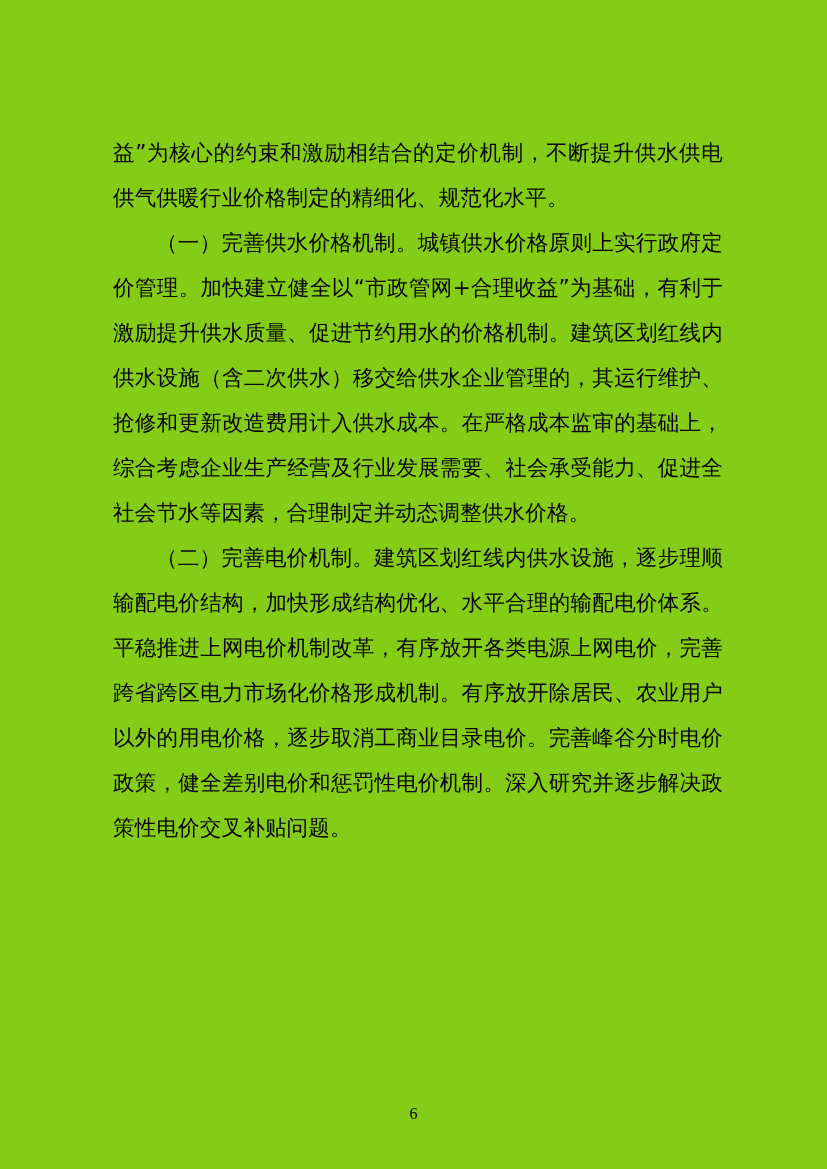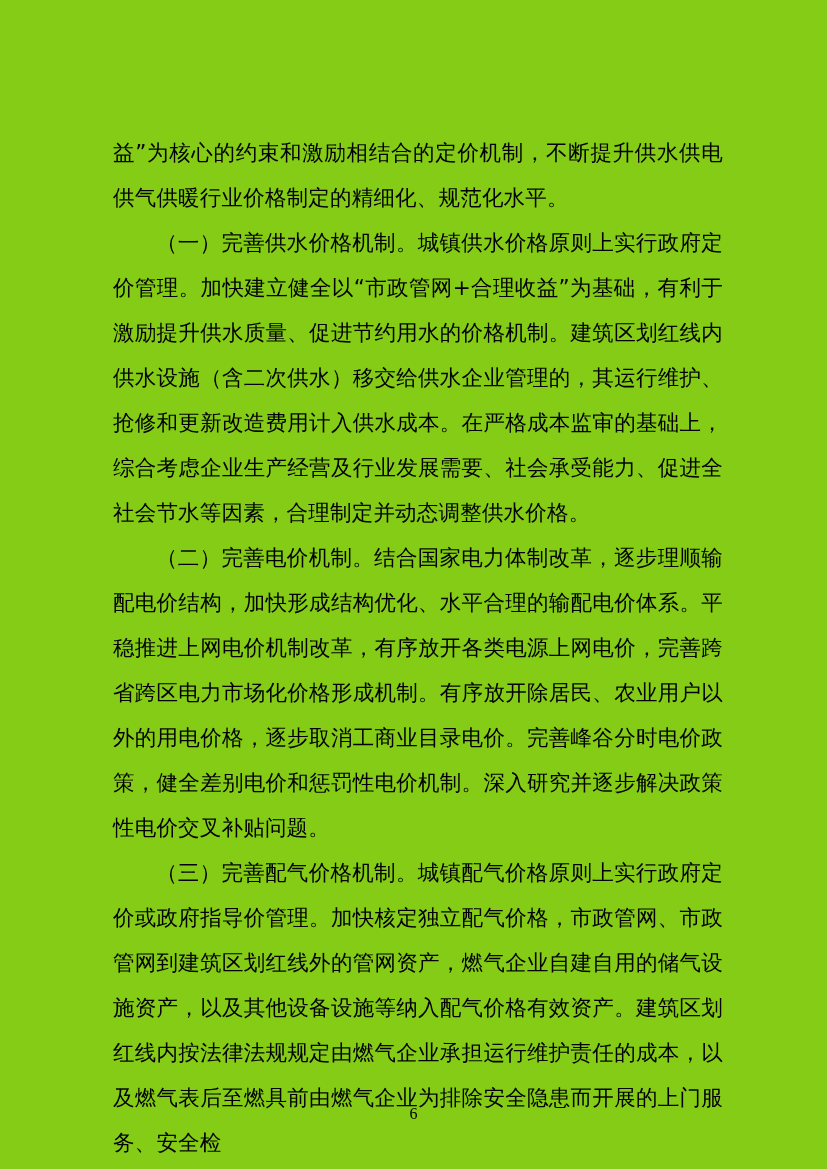--- a/index.html
+++ b/index.html
@@ -54,17 +54,16 @@
     color: #000000;
   }
 </style>
 </head>
 <body>
 
 <div class="page">
   <div class="content">
     <p class="para">益”为核心的约束和激励相结合的定价机制，不断提升供水供电供气供暖行业价格制定的精细化、规范化水平。</p>
     <p class="para indent">（一）完善供水价格机制。城镇供水价格原则上实行政府定价管理。加快建立健全以“市政管网+合理收益”为基础，有利于激励提升供水质量、促进节约用水的价格机制。建筑区划红线内供水设施（含二次供水）移交给供水企业管理的，其运行维护、抢修和更新改造费用计入供水成本。在严格成本监审的基础上，综合考虑企业生产经营及行业发展需要、社会承受能力、促进全社会节水等因素，合理制定并动态调整供水价格。</p>
-    <p class="para indent">（二）完善电价机制。结合国家电力体制改革，逐步理顺输配电价结构，加快形成结构优化、水平合理的输配电价体系。平稳推进上网电价机制改革，有序放开各类电源上网电价，完善跨省跨区电力市场化价格形成机制。有序放开除居民、农业用户以外的用电价格，逐步取消工商业目录电价。完善峰谷分时电价政策，健全差别电价和惩罚性电价机制。深入研究并逐步解决政策性电价交叉补贴问题。</p>
-    <p class="para indent">（三）完善配气价格机制。城镇配气价格原则上实行政府定价或政府指导价管理。加快核定独立配气价格，市政管网、市政管网到建筑区划红线外的管网资产，燃气企业自建自用的储气设施资产，以及其他设备设施等纳入配气价格有效资产。建筑区划红线内按法律法规规定由燃气企业承担运行维护责任的成本，以及燃气表后至燃具前由燃气企业为排除安全隐患而开展的上门服务、安全检</p>
+    <p class="para indent">（二）完善电价机制。建筑区划红线内供水设施，逐步理顺输配电价结构，加快形成结构优化、水平合理的输配电价体系。平稳推进上网电价机制改革，有序放开各类电源上网电价，完善跨省跨区电力市场化价格形成机制。有序放开除居民、农业用户以外的用电价格，逐步取消工商业目录电价。完善峰谷分时电价政策，健全差别电价和惩罚性电价机制。深入研究并逐步解决政策性电价交叉补贴问题。</p>
   </div>
   <div class="footer">6</div>
 </div>
 
 </body></html>

